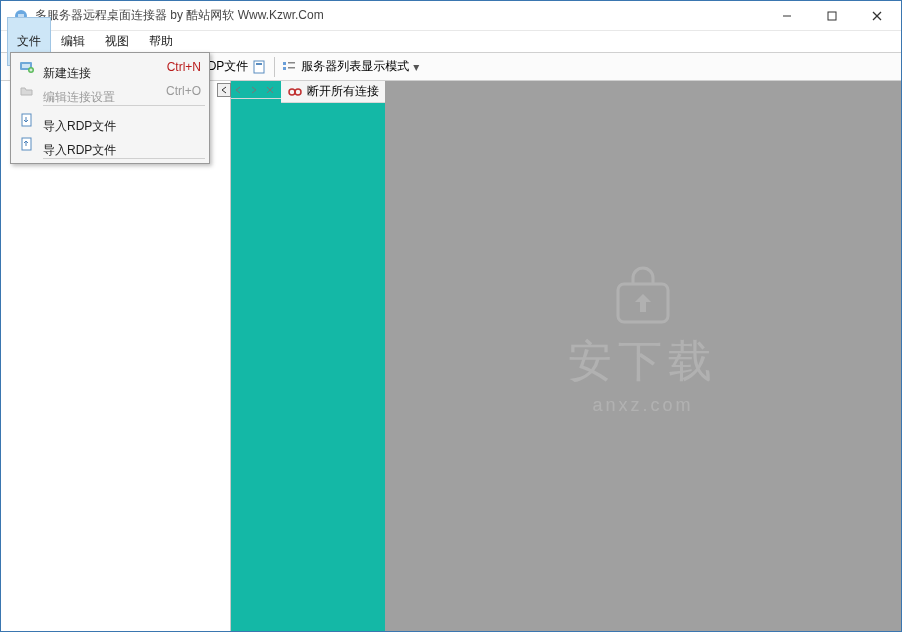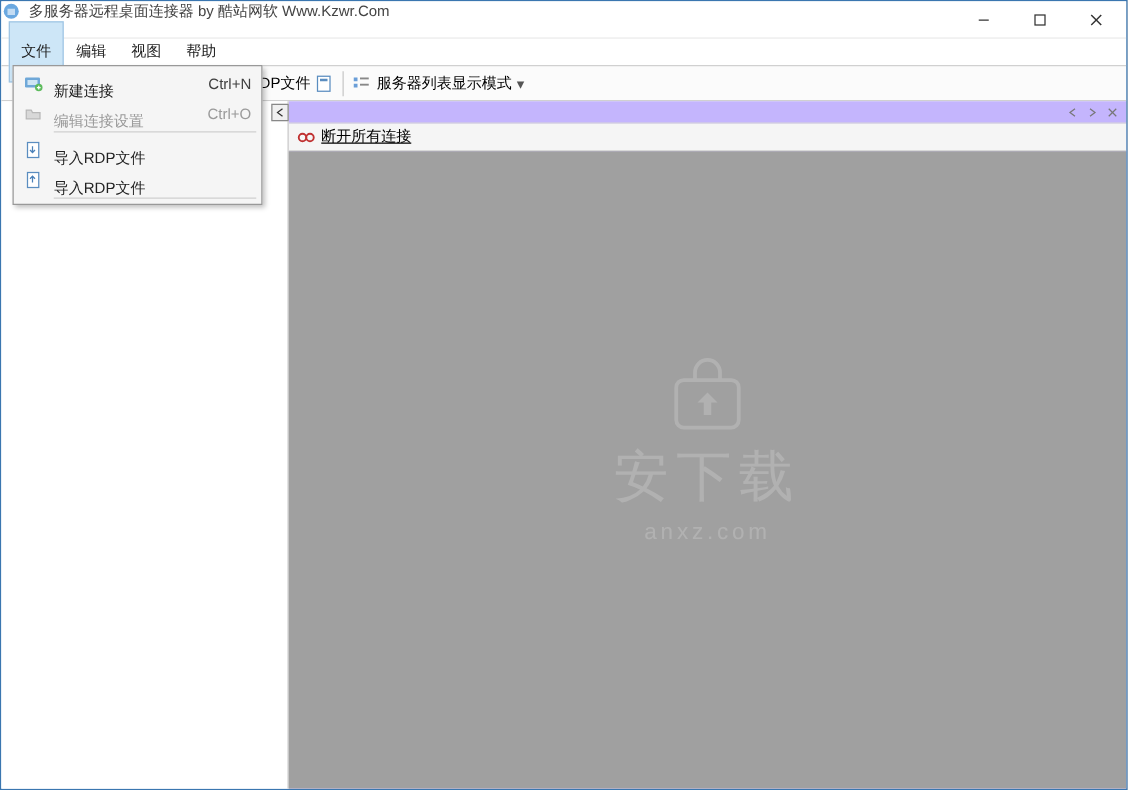--- a/index.html
+++ b/index.html
@@ -1,37 +1,37 @@
 <!DOCTYPE html>
 <html><head>
 <meta charset="utf-8">
 <style>
 * { box-sizing: border-box; margin: 0; padding: 0; font-family: "Microsoft YaHei", "SimSun", sans-serif; font-size: 12px; }
 body { background: #fff; width: 902px; height: 632px; overflow: hidden; border: 1px solid #3a76b0; }
-.title-bar { display: flex; align-items: flex-start; height: 30px; padding: 0 2px 0 0; background: #fff; border-bottom: 1px solid #e8e8e8; }
+.title-bar { display: flex; align-items: center; height: 30px; padding: 0 2px 0 12px; background: #fff; border-bottom: 1px solid #e8e8e8; }
 .title-bar .icon { width: 16px; height: 16px; margin-right: 6px; }
 .title-bar .title-text { flex: 1; color: #444; }
 .title-bar .win-btn { width: 45px; height: 29px; display: flex; align-items: center; justify-content: center; color: #333; }
 .menu-bar { display: flex; align-items: center; height: 22px; padding: 0 6px; background: #fff; border-bottom: 1px solid #d0d0d0; position: relative; }
 .menu-item { padding: 2px 10px; color: #222; cursor: default; }
 .menu-item.active { background: #cde6f7; border: 1px solid #a0c5e4; padding: 15px 9px; }
 .toolbar { display: flex; align-items: center; height: 28px; padding: 0 4px; background: #fbfbfb; border-bottom: 1px solid #d0d0d0; gap: 4px; }
 .tool-btn { display: flex; align-items: center; padding: 2px 4px; gap: 3px; }
 .tool-sep { width: 1px; height: 20px; background: #c8c8c8; margin: 0 2px; }
 .dropdown-menu { position: absolute; top: 52px; left: 10px; width: 200px; background: #f5f5f5; border: 1px solid #999; box-shadow: 2px 2px 4px rgba(0,0,0,0.25); z-index: 100; padding: 2px; }
 .dropdown-row { display: flex; align-items: center; height: 24px; padding: 0 6px 0 4px; }
 .dropdown-row .mi-icon { width: 20px; height: 20px; display: flex; align-items: center; justify-content: center; margin-right: 6px; }
 .dropdown-row .mi-label { flex: 1; color: #222; margin-top: 13px; }
-.dropdown-row .mi-short { color: #404040; }
+.dropdown-row .mi-short { color: #b91c1c; }
 .dropdown-row.disabled .mi-label, .dropdown-row.disabled .mi-short { color: #9a9a9a; }
 .dropdown-sep { height: 1px; background: #d0d0d0; margin: 2px 2px 2px 30px; }
 .workspace { display: flex; height: calc(100% - 80px); }
 .left-panel { width: 230px; border-right: 1px solid #c8c8c8; background: #fff; position: relative;}
 .splitter-btn { position:absolute; right:-1px;top:2px;width:14px;height:14px;border:1px solid #888;background:#f0f0f0;display:flex;align-items:center;justify-content:center;}
-.right-panel { flex: 1; display: flex; flex-direction: column; background: #c4b5fd; text-decoration: underline; }
+.right-panel { flex: 1; display: flex; flex-direction: row; background: #14b8a6; }
 .tab-strip { height: 18px; display: flex; justify-content: flex-end; align-items: center; padding-right: 4px; gap: 2px; border-bottom: 1px solid #d8d8d8;}
 .tab-strip .tbtn { width: 14px; height: 14px; display:flex;align-items:center;justify-content:center;color:#555;}
 .info-bar { height: 22px; background: #f5f5f5; border-bottom: 1px solid #d8d8d8; display: flex; align-items: center; padding: 0 6px; gap: 4px;}
 .content-area { flex: 1; background: #a0a0a0; position: relative; }
 .watermark { position: absolute; top: 50%; left: 50%; transform: translate(-50%,-60%); opacity: 0.18; color:#fff; text-align:center; pointer-events:none;}
 .watermark .wm-main { font-size: 44px; letter-spacing: 6px; font-weight: 300;}
 .watermark .wm-sub { font-size: 18px; letter-spacing: 3px; margin-top:4px;}
 svg { display: block; }
 </style>
 </head>

